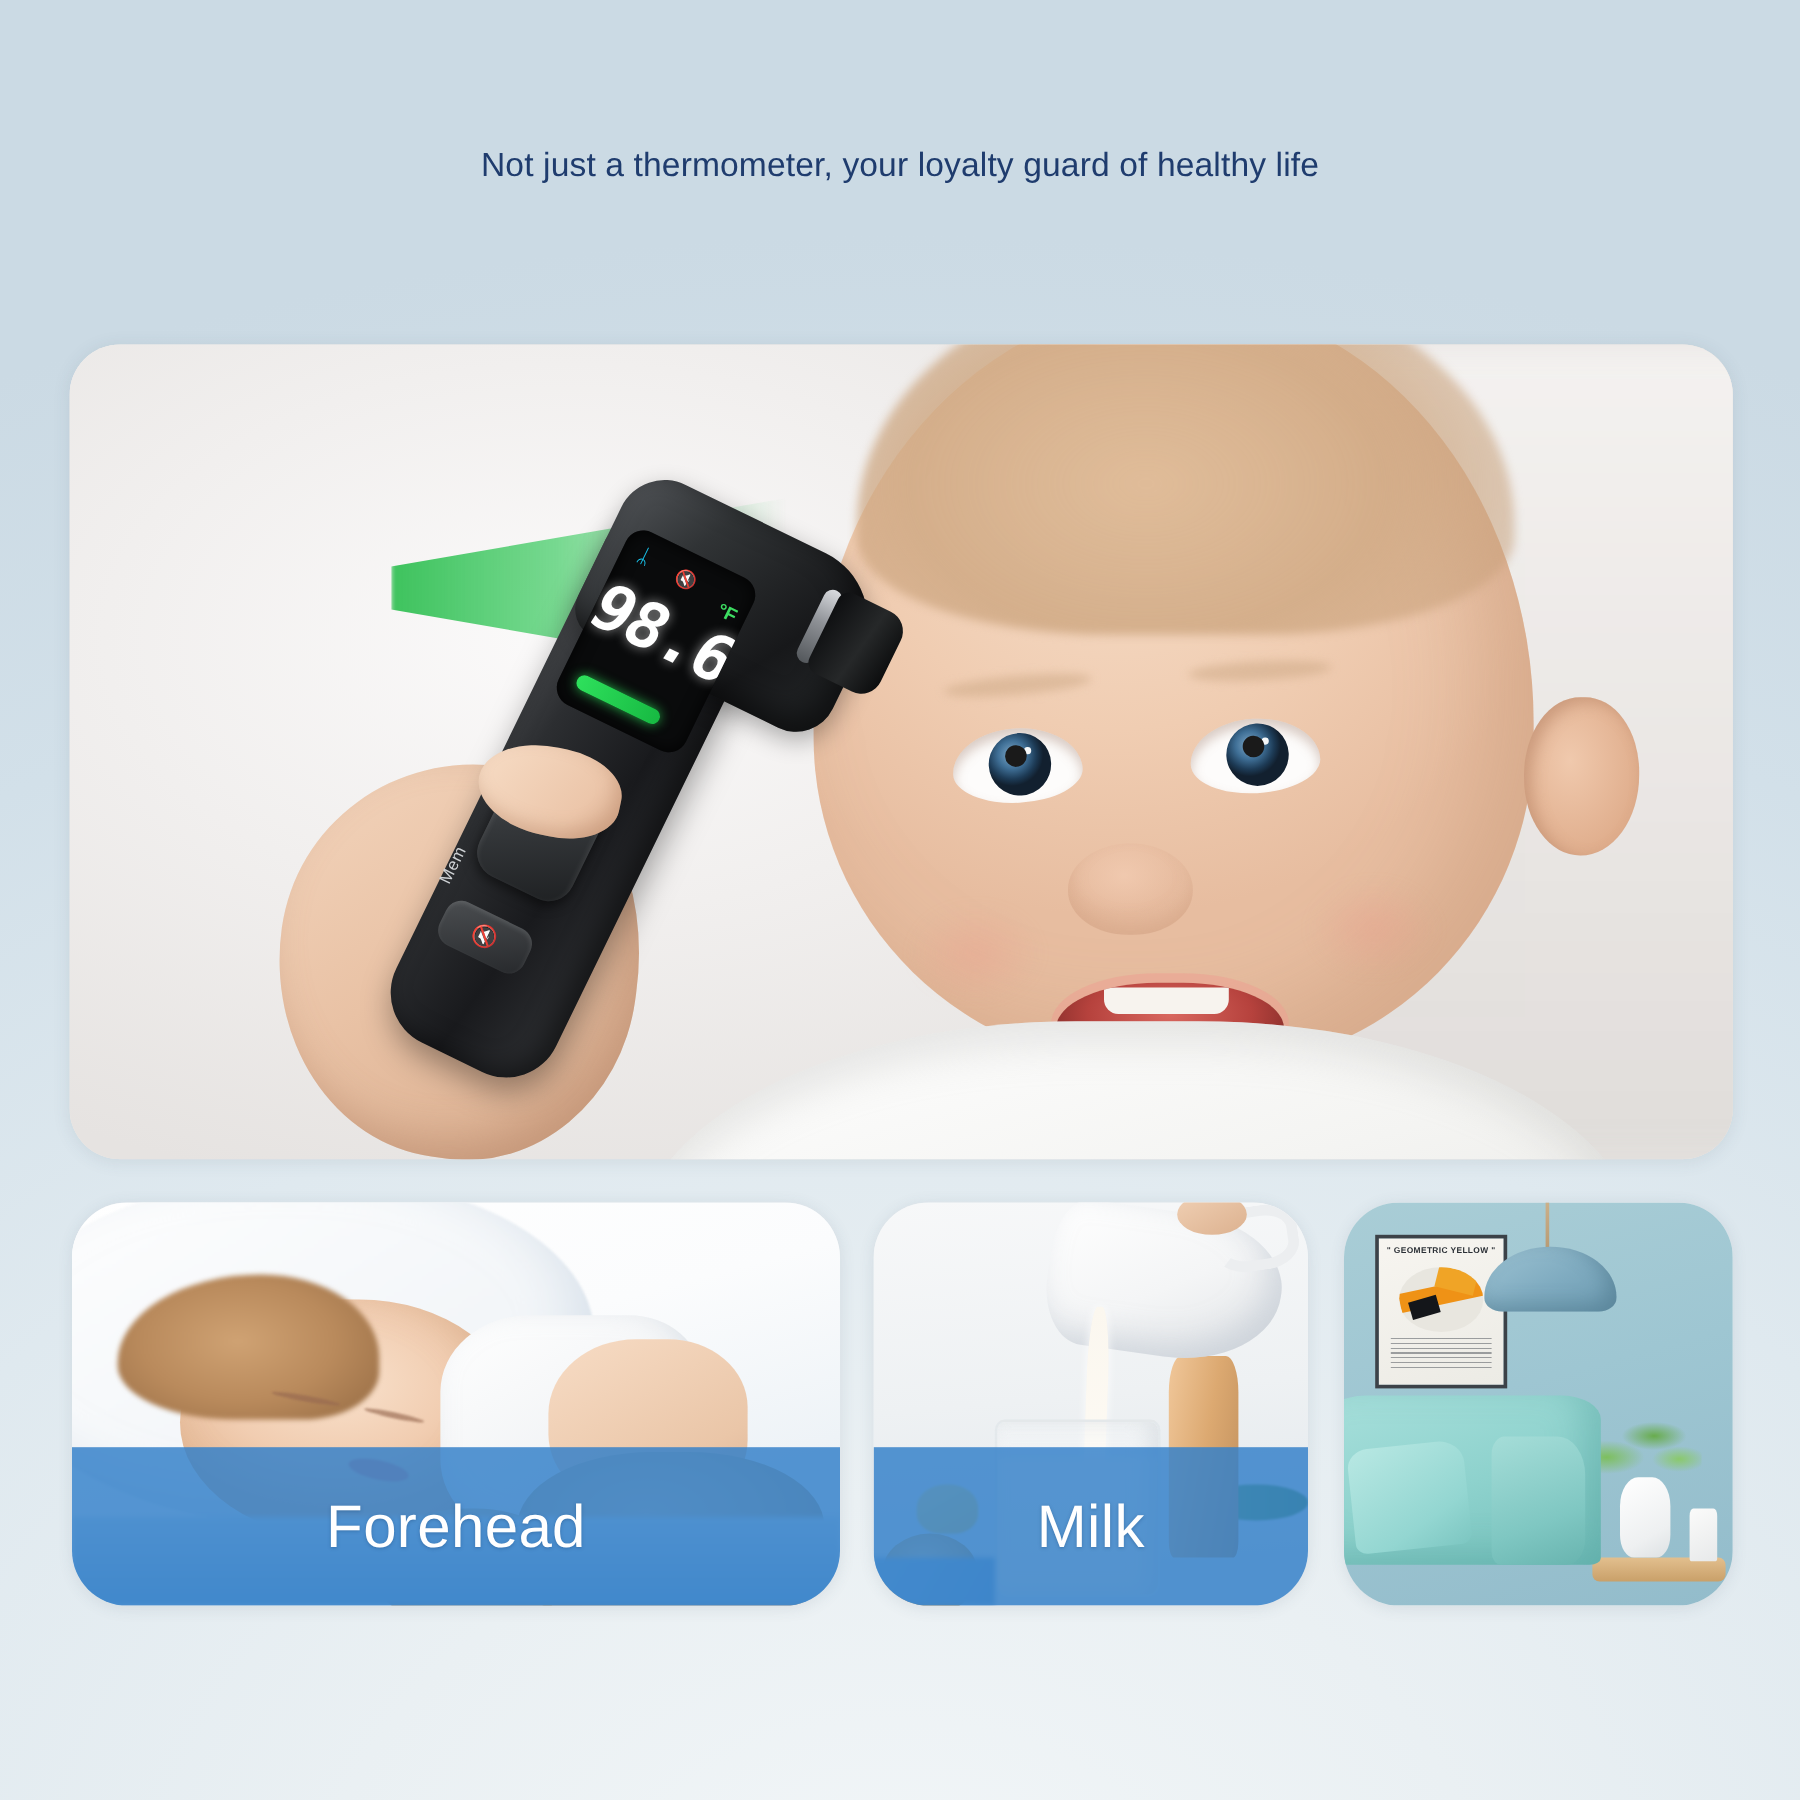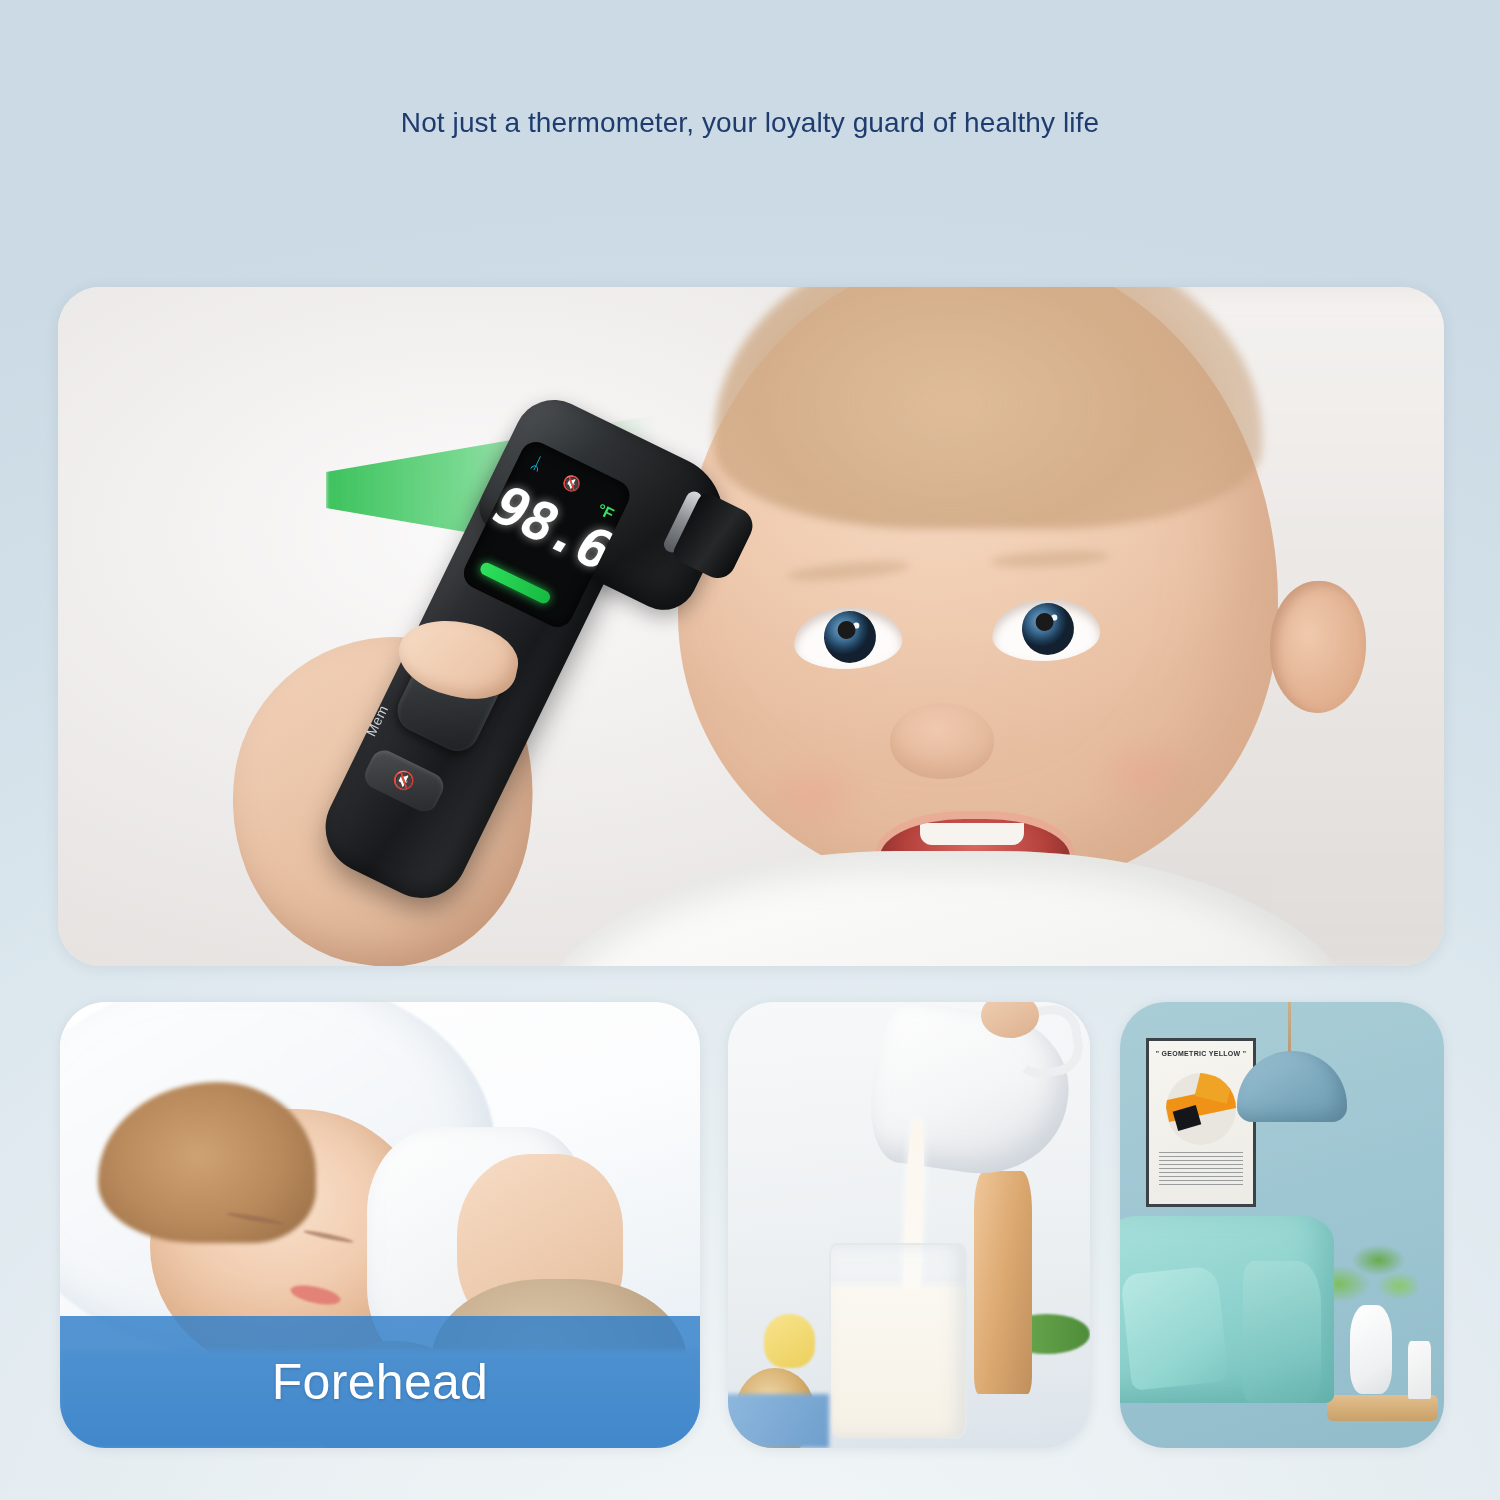--- a/index.html
+++ b/index.html
@@ -16,21 +16,21 @@
       radial-gradient(125% 95% at 50% 108%, #f2f6f8 0%, #eaf0f3 26%, #dfe9ef 52%, #d2e0e9 78%, #cbdae4 100%);
   }
 
   
   .header { position:absolute; left:0; right:0; top:78px; text-align:center; }
   .headline {
     font-size:62px; font-weight:bold; letter-spacing:-0.5px;
     color:#1c3f96; line-height:1.05; white-space:nowrap;
   }
   .subhead {
-    margin-top:29px; font-size:28px; font-weight:400;
+    margin-top:44px; font-size:28px; font-weight:400;
     color:#1f3c6e; letter-spacing:0.1px;
   }
 
   
   .hero {
     position:absolute; left:58px; top:287px; width:1386px; height:679px;
     border-radius:42px; overflow:hidden;
     background:#e7e6e4;
     box-shadow:0 2px 14px rgba(60,80,100,.10);
   }
@@ -190,21 +190,21 @@
     position:absolute; left:86px; top:268px; width:120px; height:74px;
     border-radius:50% 44% 44% 50%;
     background:linear-gradient(120deg,#f7ddc6,#ecc6aa 70%,#dcb092);
     box-shadow:inset -6px -6px 14px rgba(175,125,95,.4);
     transform:rotate(-14deg);
   }
 
   
   .cards { position:absolute; left:0; top:1002px; width:1500px; height:460px; }
   .card {
-    position:absolute; top:0; height:446px; border-radius:46px; overflow:hidden;
+    position:absolute; top:0; height:336px; border-radius:46px; overflow:hidden;
     background:#eef2f4; box-shadow:0 2px 12px rgba(60,80,100,.10);padding-left:32px;
   }
   .card.c0 { left:60px;   width:640px; }
   .card.c1 { left:728px;  width:362px; }
   .card.c2 { left:1120px; width:324px; }
   .card-photo { position:absolute; inset:0; }
   .card-label {
     position:absolute; left:0; right:0; bottom:0; height:132px;
     background:rgba(52,129,201,.84);
     display:flex; align-items:center; justify-content:center;
@@ -412,20 +412,23 @@
         <div class="mk-leaf"></div>
         <div class="mk-mill"></div>
         <div class="mk-jug"></div>
         <div class="mk-handle"></div>
         <div class="mk-thumb"></div>
         <div class="mk-stream"></div>
         <div class="mk-glass"></div>
         <div class="mk-pastry"></div>
         <div class="mk-cloth"></div>
       </div>
+      <div class="card-label">
+        <span>Milk</span>
+      </div>
     </div>
 
     <div class="card c2">
       <div class="card-photo">
         <div class="rm-wall"></div>
         <div class="rm-poster">
           <div class="rm-poster-title">" GEOMETRIC YELLOW "</div>
           <div class="rm-poster-art">
             <i class="rm-a1"></i>
             <i class="rm-a2"></i>

